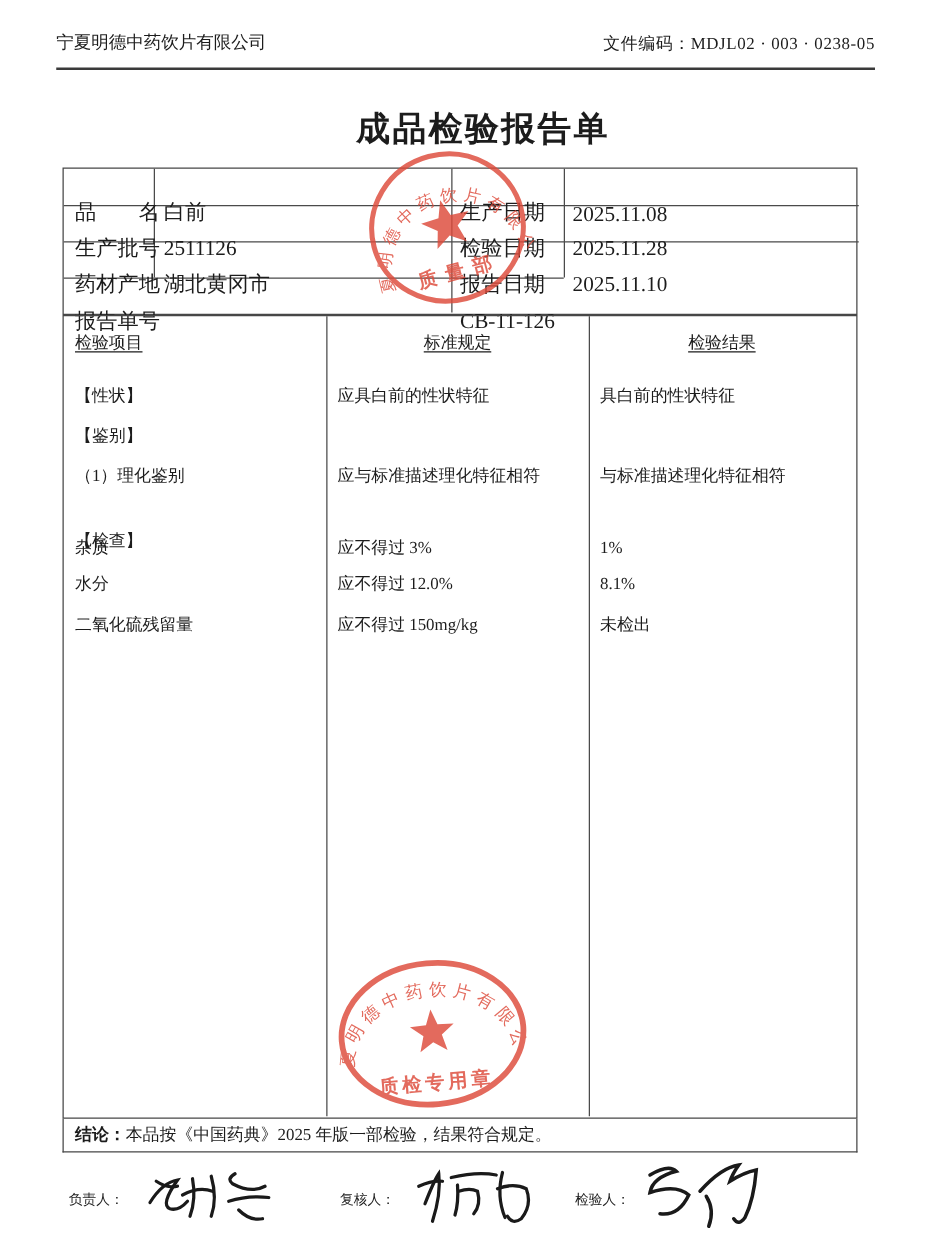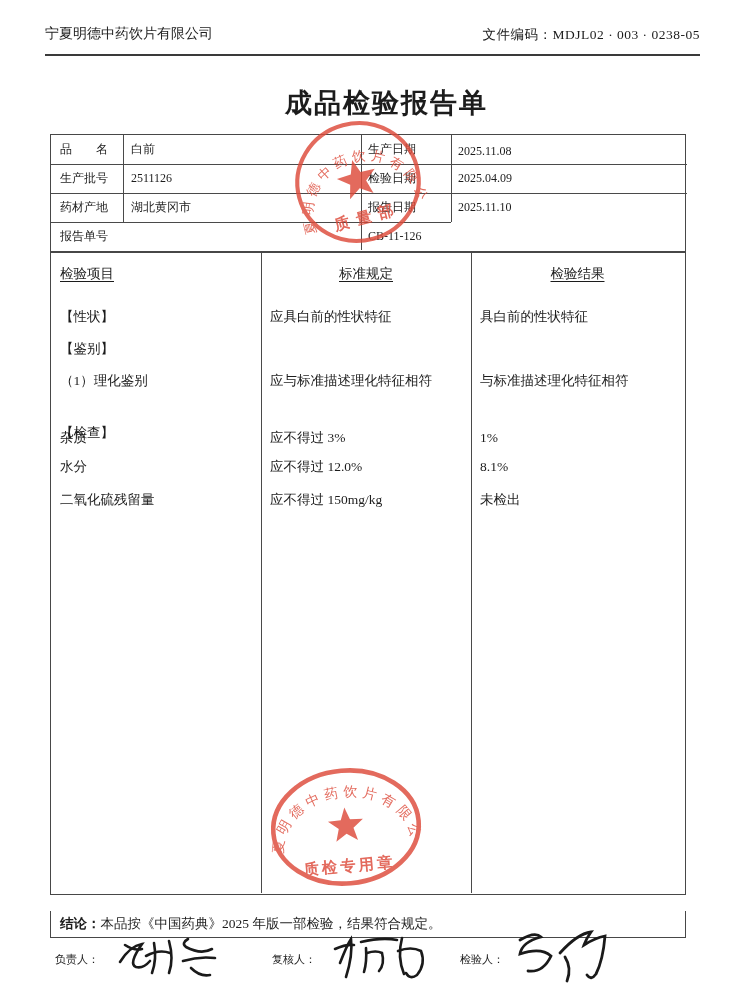--- a/index.html
+++ b/index.html
@@ -4,34 +4,34 @@
 <style>
   * { margin:0; padding:0; box-sizing:border-box; }
   html,body { background:#ffffff; }
   body {
     width:743px; height:1000px; position:relative; overflow:hidden;
     font-family:"Liberation Serif","DejaVu Serif",serif; color:#1c1c1c;
   }
   .abs { position:absolute; }
   .hline { position:absolute; background:#4a4a4a; height:1px; }
   .vline { position:absolute; background:#4a4a4a; width:1px; }
-  .cell { position:absolute; font-size:12px; line-height:29.5px; white-space:nowrap; }
+  .cell { position:absolute; font-size:17px; line-height:29.5px; white-space:nowrap;margin-top:20px; }
   .hdr-company { font-size:14px; }
   .hdr-code { font-size:13.5px; letter-spacing:.5px;margin-left:32px; }
   .title { font-size:27px; font-weight:bold; letter-spacing:2px; text-align:center; width:100%; }
   .box { position:absolute; border:1.5px solid #474747; background:transparent; }
   .mt-row { position:absolute; left:0; width:100%; display:flex; height:30px; line-height:30px; font-size:13.5px; }
   .mt-c1 { width:210px; padding-left:9px; }
   .mt-c2 { width:210px; padding-left:9px; }
   .mt-c3 { width:213px; padding-left:9px; }
   .mt-head { text-decoration:underline; text-underline-offset:3px; }
   .mt-head-c { text-align:center; padding-left:0; }
   .concl { position:absolute; left:50px; top:895px; width:636px; height:27px;
            border:1.5px solid #474747; border-top:none; font-size:13.5px;
-           line-height:25px; padding-left:9px; white-space:nowrap;margin-top:16px; }
+           line-height:25px; padding-left:9px; white-space:nowrap; }
   .sig-label { position:absolute; font-size:11px; }
   .stamp { position:absolute; opacity:.82; pointer-events:none; }
   svg text { font-family:"Liberation Serif","DejaVu Serif",serif; }
 </style>
 </head>
 <body>
 
 <div class="abs hdr-company" style="left:45px; top:25px;">宁夏明德中药饮片有限公司</div>
 <div class="abs hdr-code" style="right:43px; top:26px;">文件编码：MDJL02 · 003 · 0238-05</div>
 <div class="abs" style="left:45px; top:54px; width:655px; height:2px; background:#3a3a3a;"></div>
@@ -48,21 +48,21 @@
   <div class="vline" style="left:400px; top:0; height:87px;"></div>
 
   <div class="cell" style="left:9px;   top:0; width:56px;">品　　名</div>
   <div class="cell" style="left:80px;  top:0;">白前</div>
   <div class="cell" style="left:317px; top:0;">生产日期</div>
   <div class="cell" style="left:407px; top:2px;">2025.11.08</div>
 
   <div class="cell" style="left:9px;   top:29px;">生产批号</div>
   <div class="cell" style="left:80px;  top:29px;">2511126</div>
   <div class="cell" style="left:317px; top:29px;">检验日期</div>
-  <div class="cell" style="left:407px; top:29px;">2025.04.09</div>
+  <div class="cell" style="left:407px; top:29px;">2025.11.28</div>
 
   <div class="cell" style="left:9px;   top:58px;">药材产地</div>
   <div class="cell" style="left:80px;  top:58px;">湖北黄冈市</div>
   <div class="cell" style="left:317px; top:58px;text-align:right;">报告日期</div>
   <div class="cell" style="left:407px; top:58px;">2025.11.10</div>
 
   <div class="cell" style="left:9px;   top:87px;">报告单号</div>
   <div class="cell" style="left:317px; top:87px;">CB-11-126</div>
 </div>
 

